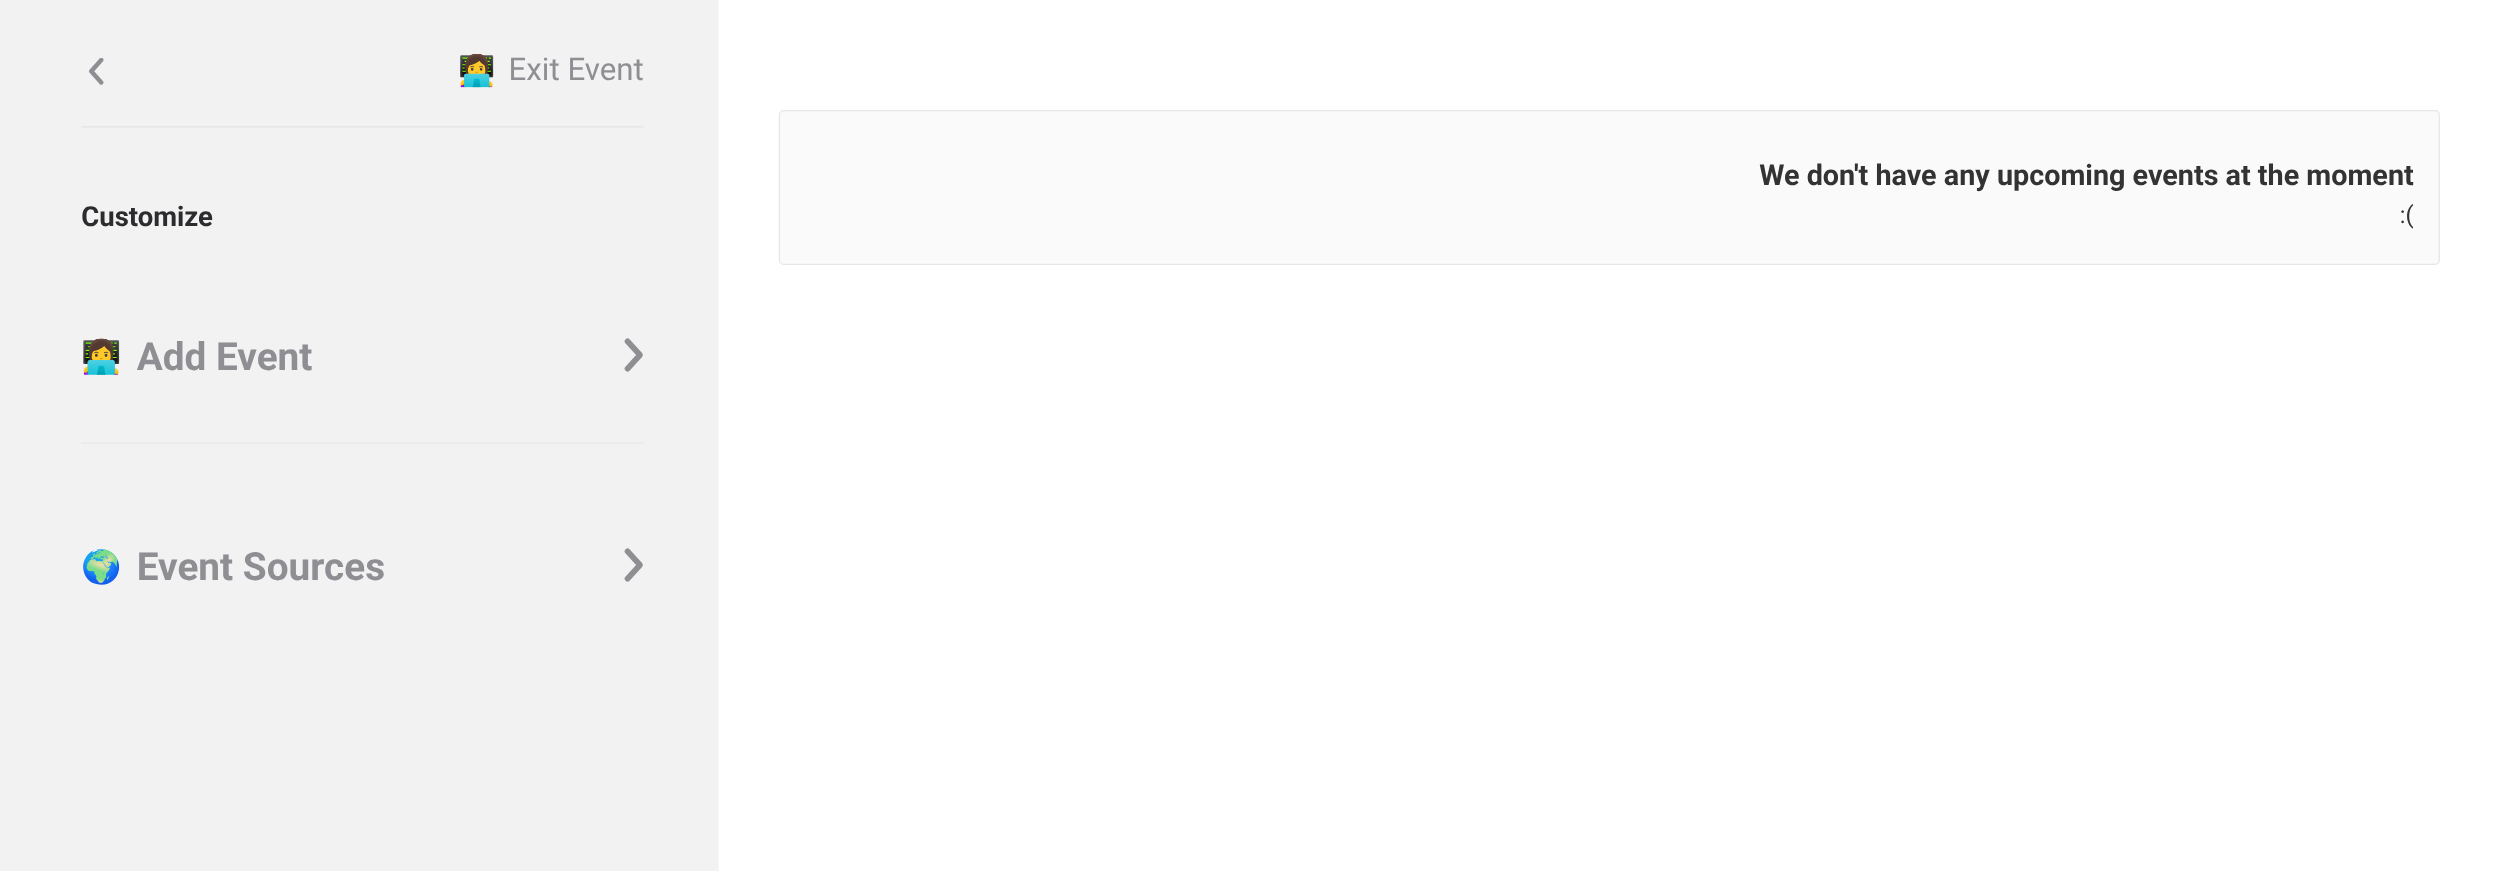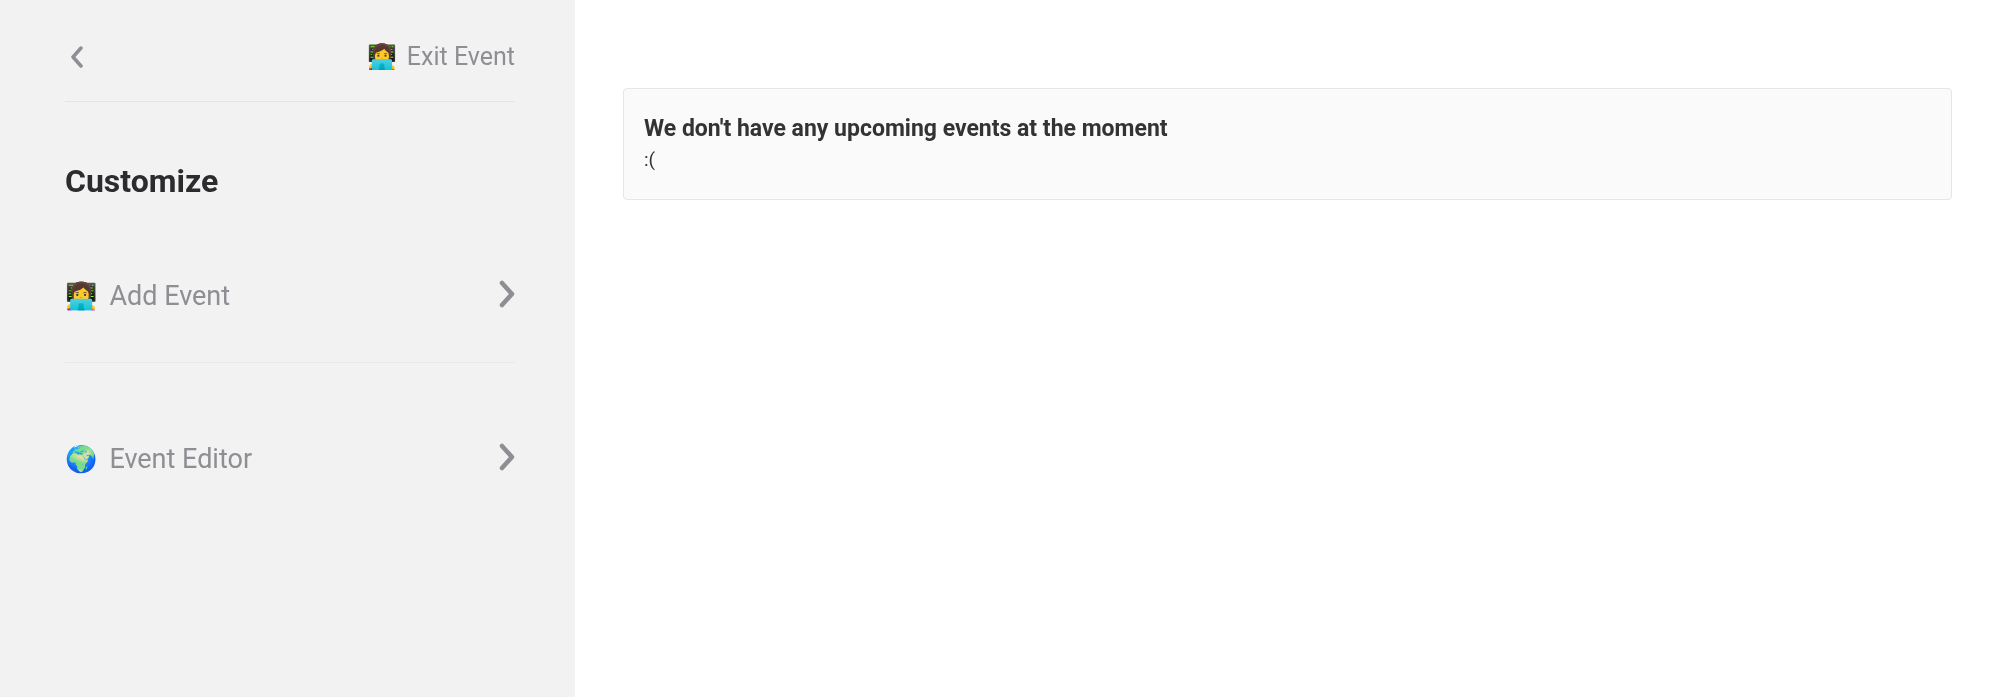--- a/index.html
+++ b/index.html
@@ -38,21 +38,21 @@
     .exit-link {
       display: flex;
       align-items: center;
       gap: 10px;
       color: #8e8e93;
       font-size: 25px;
       cursor: pointer;
     }
     .exit-emoji { font-size: 24px; line-height: 1; }
     .section-title {
-      font-size: 32px;
+      font-size: 22px;
       font-weight: 700;
       color: #2c2c2e;
       margin-bottom: 80px;
     }
     .menu-item {
       display: flex;
       align-items: center;
       justify-content: space-between;
       padding-bottom: 50px;
       border-bottom: 1px solid #e8e8ea;
@@ -63,36 +63,36 @@
     .menu-item-left {
       display: flex;
       align-items: center;
       gap: 12px;
     }
     .menu-emoji {
       font-size: 26px;
       line-height: 1;
     }
     .menu-label {
-      font-size: 27px;
-      font-weight: 400;
+      font-size: 31px;
+      font-weight: 700;
       color: #8e8e93;
     }
     .chevron-right svg { width: 16px; height: 28px; }
     .main {
       flex: 1;
       background: #ffffff;
       padding: 88px 48px 0 48px;
     }
     .empty-box {
       border: 1px solid #e6e6e8;
       background: #fafafa;
       border-radius: 4px;
-      padding: 26px 20px 28px 20px;
-      text-align: left;
+      padding: 38px 20px 28px 20px;
+      text-align: right;
     }
     .empty-heading {
       font-size: 23px;
       font-weight: 700;
       color: #333333;
       margin-bottom: 6px;
     }
     .empty-sub {
       font-size: 19px;
       color: #333333;
@@ -124,21 +124,21 @@
     <div class="chevron-right">
       <svg viewBox="0 0 16 28" fill="none">
         <path d="M3 3 L13 14 L3 25" stroke="#8e8e93" stroke-width="4.5" stroke-linecap="round" stroke-linejoin="round"></path>
       </svg>
     </div>
   </div>
 
   <div class="menu-item">
     <div class="menu-item-left">
       <span class="menu-emoji">🌍</span>
-      <span class="menu-label">Event Editor</span>
+      <span class="menu-label">Event Sources</span>
     </div>
     <div class="chevron-right">
       <svg viewBox="0 0 16 28" fill="none">
         <path d="M3 3 L13 14 L3 25" stroke="#8e8e93" stroke-width="4.5" stroke-linecap="round" stroke-linejoin="round"></path>
       </svg>
     </div>
   </div>
 </div>
 
 <div class="main">

